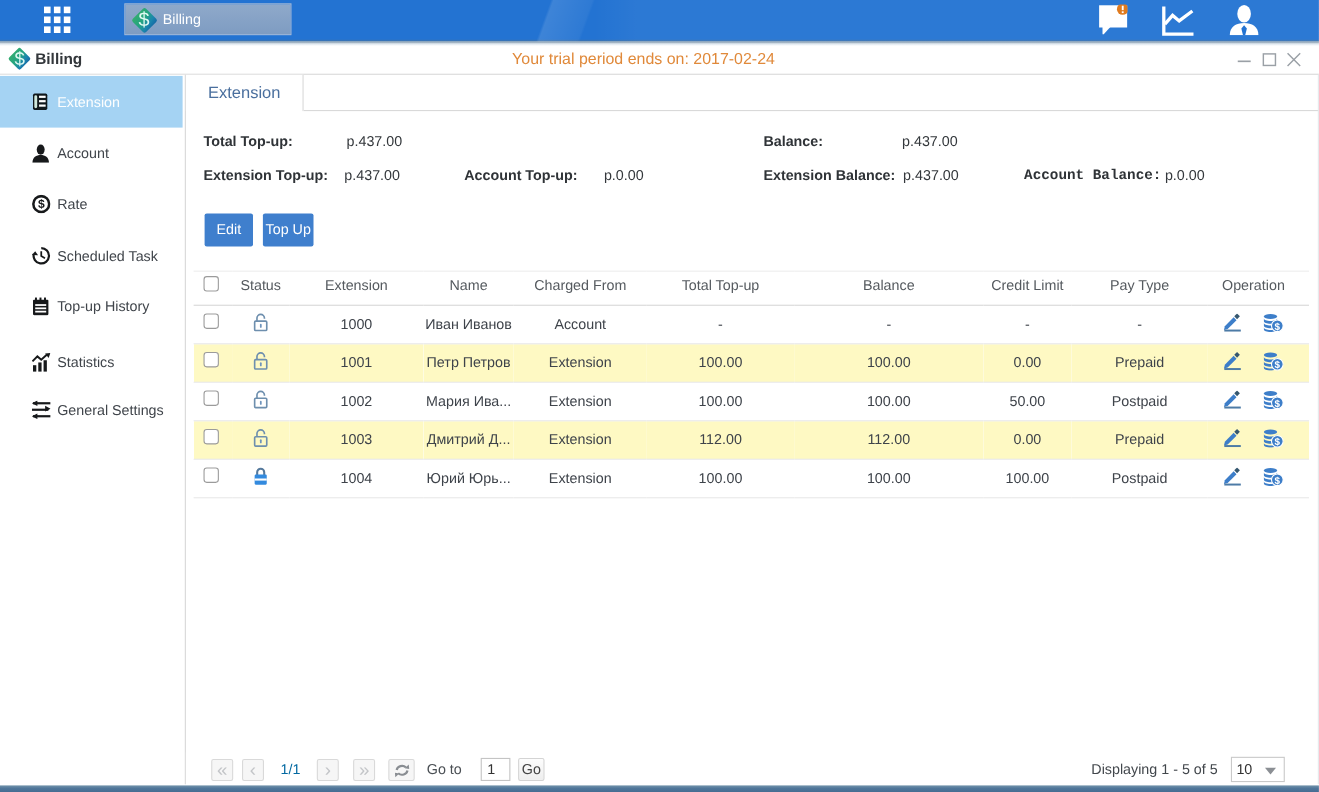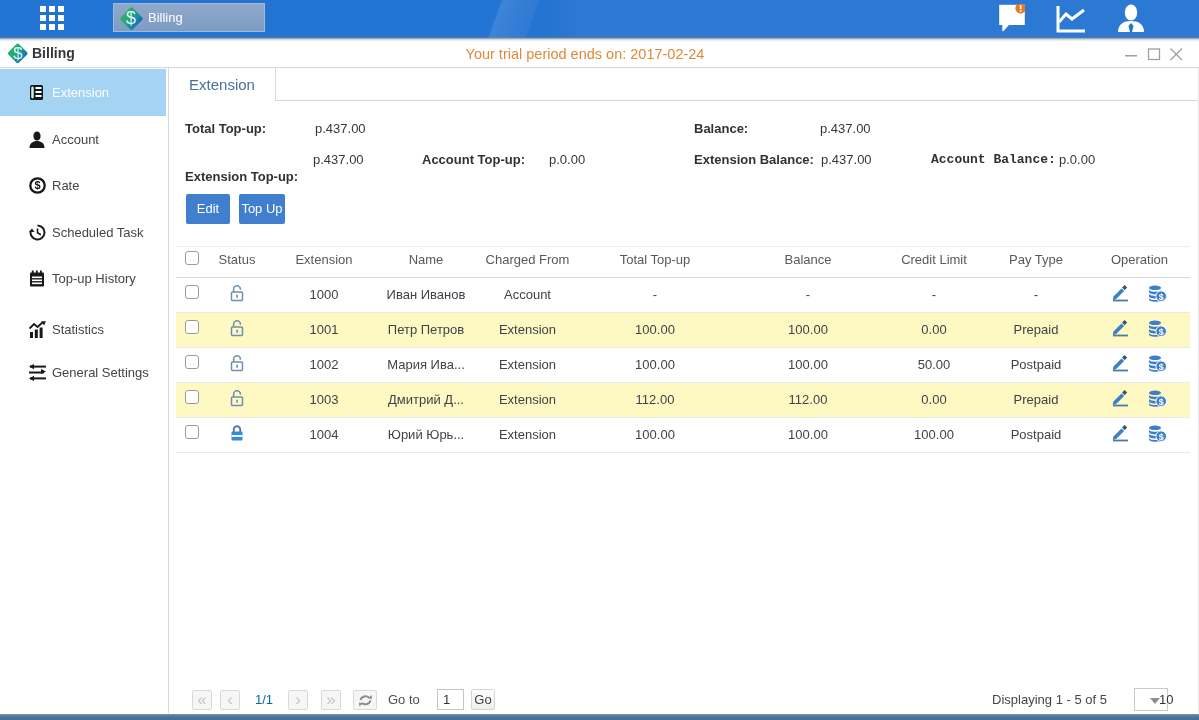--- a/index.html
+++ b/index.html
@@ -69,22 +69,22 @@
   
   #pager { position:absolute; left:169px; top:684px; width:1030px; height:29px; background:#fff; font-size:13px; color:#4a4f54; }
   .pbtn { position:absolute; top:6px; width:20px; height:20px; border:1px solid #d9d9d9;
     background:#f6f6f6; border-radius:2px; color:#c3c5c8;
     text-align:center; line-height:17px; font-size:17px; }
   #goinput { position:absolute; left:268px; top:5px; width:27px; height:21px; border:1px solid #c4c4c4;
     font-size:13px; text-align:left; padding-left:5px; line-height:19px; color:#333; background:#fff;}
   #gobtn { position:absolute; left:302px; top:5px; width:24px; height:21px; border:1px solid #d4d4d4;
     background:linear-gradient(#fdfdfd,#eeeeee); border-radius:2px; text-align:center; line-height:19px; font-size:13px; color:#444;}
   #disp { position:absolute; right:92px; top:8px; color:#42474c; }
-  #psel { position:absolute; right:31px; top:4px; width:34px; height:23px; border:1px solid #c9c9c9;
-    background:#fff; font-size:13px; color:#333; line-height:21px; padding-left:24px; }
+  #psel { position:absolute; right:31px; top:4px; width:49px; height:23px; border:1px solid #c9c9c9;
+    background:#fff; font-size:13px; color:#333; line-height:21px; padding-left:4px; }
   #psel .tri { position:absolute; right:7px; top:9px; width:0; height:0;
     border-left:5px solid transparent; border-right:5px solid transparent; border-top:6px solid #8b8f94; }
 
   #bottomstrip { position:absolute; left:0; top:714px; width:1199px; height:6px;
     background:linear-gradient(#7293ab 0%,#50769a 45%,#456d92 100%); }
   #rightedge { position:absolute; right:0; top:68px; width:1px; height:645px; background:#e4e8eb; }
 </style>
 </head>
 <body>
 
@@ -214,21 +214,21 @@
 <div id="tabrow">
     <div class="restline"></div>
     <div id="tab1">Extension</div>
   </div>
 
 <div class="stat" style="left:185px;top:121px;"><b>Total Top-up:</b></div>
 <div class="stat" style="left:315px;top:121px;">p.437.00</div>
 <div class="stat" style="left:694px;top:121px;"><b>Balance:</b></div>
 <div class="stat" style="left:820px;top:121px;">p.437.00</div>
 
-<div class="stat" style="left:185px;top:169px;text-align:right;"><b>Extension Top-up:</b></div>
+<div class="stat" style="left:185px;top:152px;text-align:right;"><b>Extension Top-up:</b></div>
 <div class="stat" style="left:313px;top:152px;">p.437.00</div>
 <div class="stat" style="left:422px;top:152px;"><b>Account Top-up:</b></div>
 <div class="stat" style="left:549px;top:152px;">p.0.00</div>
 <div class="stat" style="left:694px;top:152px;"><b>Extension Balance:</b></div>
 <div class="stat" style="left:821px;top:152px;">p.437.00</div>
 <div class="stat" style="left:931px;top:152px;font-family:Liberation Mono, monospace;"><b>Account Balance:</b></div>
 <div class="stat" style="left:1059px;top:152px;">p.0.00</div>
 
 <div class="btn" style="left:186px;top:194px;width:44px;">Edit</div>
 <div class="btn" style="left:239px;top:194px;width:46px;">Top Up</div>

